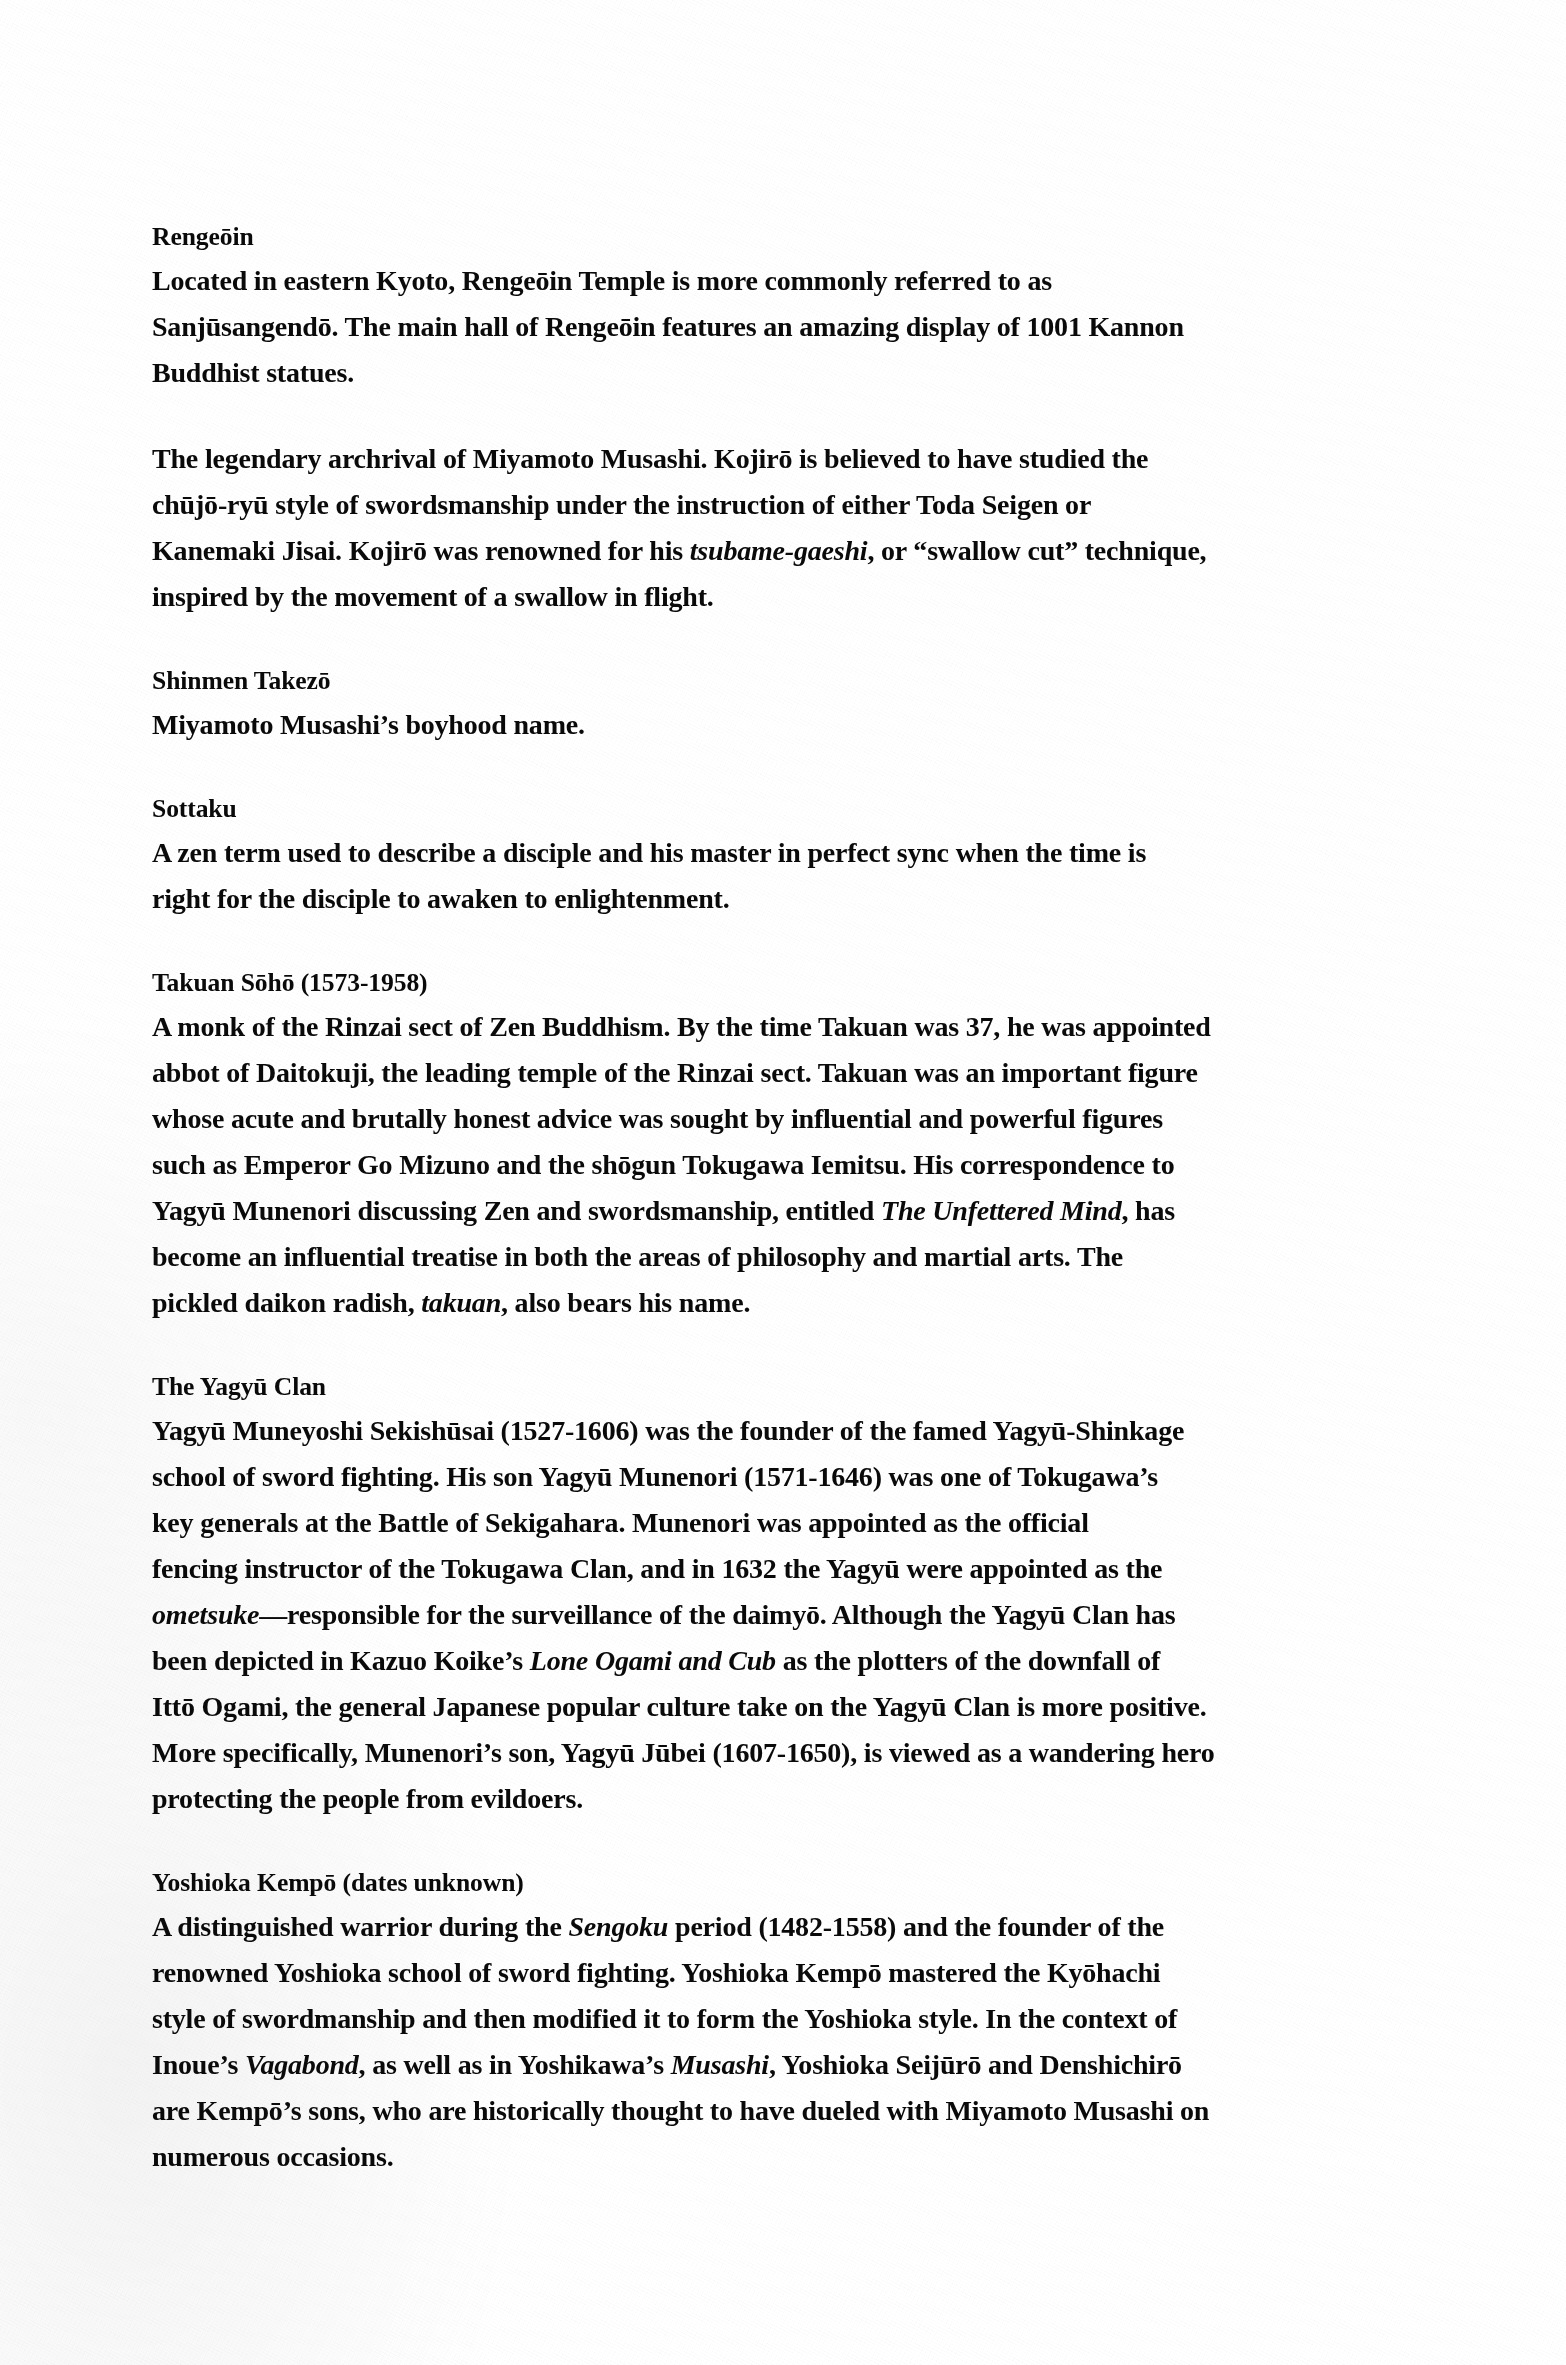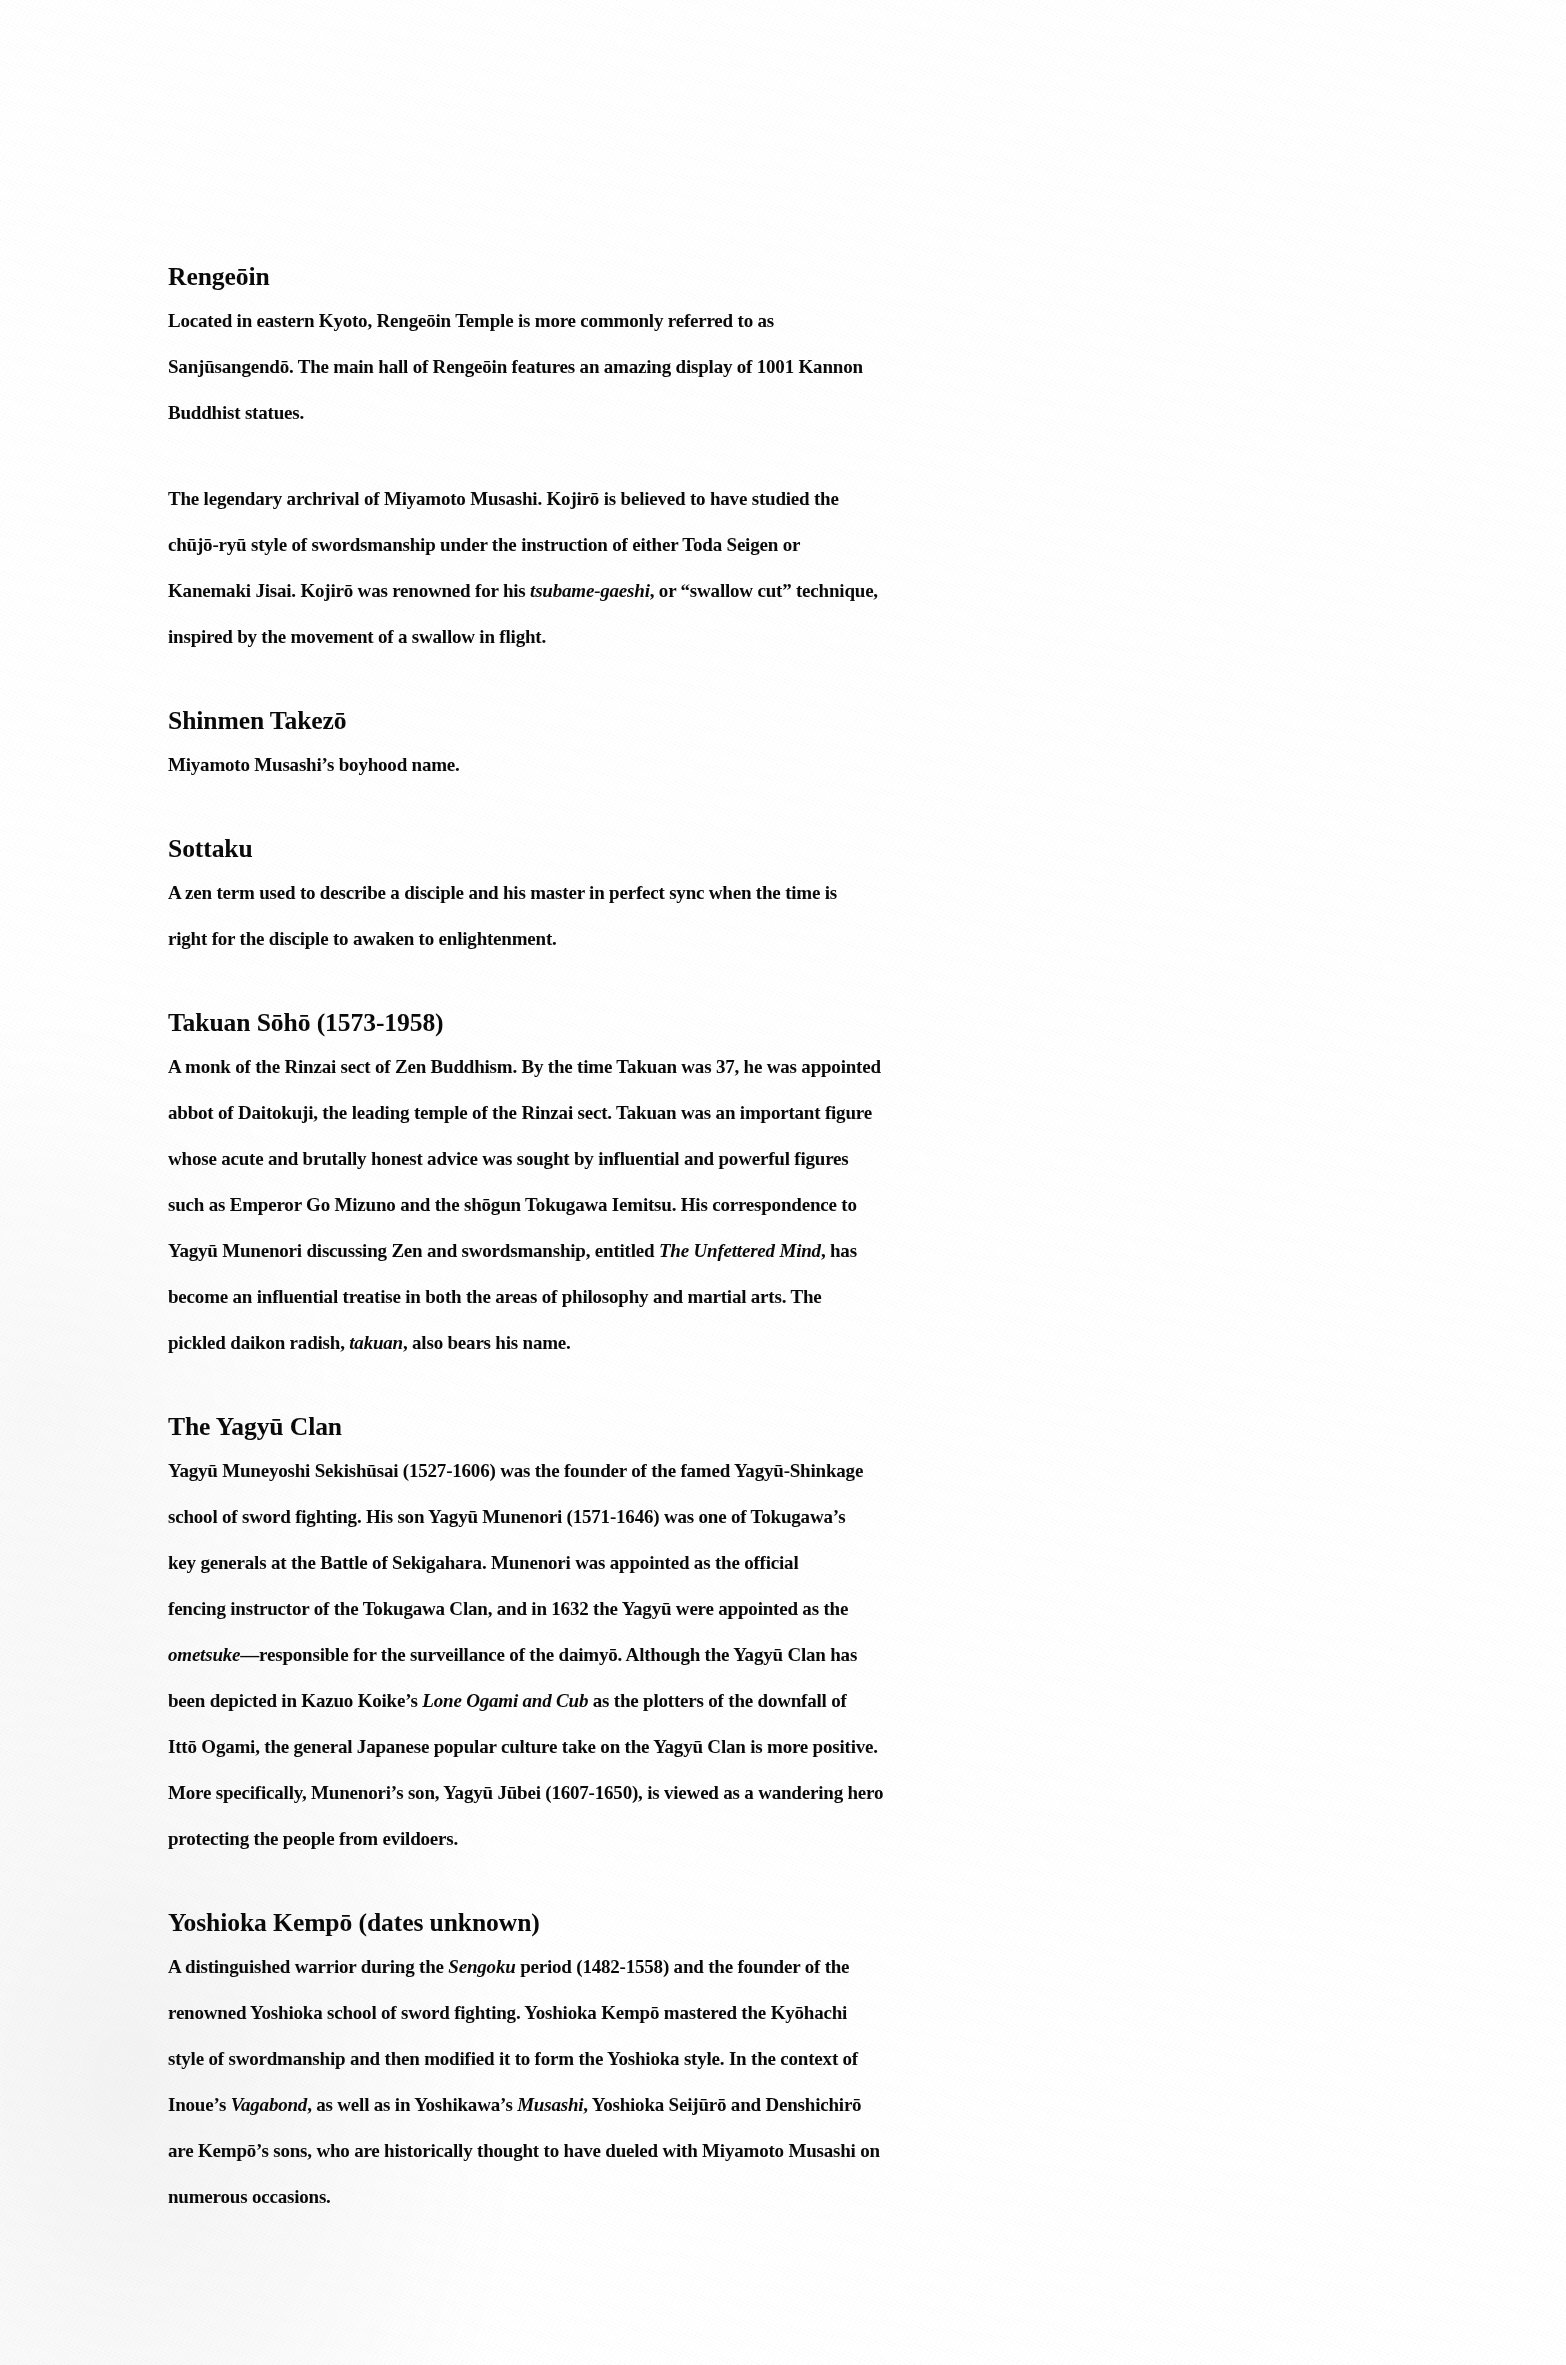--- a/index.html
+++ b/index.html
@@ -23,42 +23,41 @@
     opacity: .55;
     background:
       radial-gradient(ellipse 575px 895px at 8% 88%, rgba(120,120,120,.16), rgba(255,255,255,0) 70%),
       radial-gradient(ellipse 448px 575px at 3% 60%, rgba(130,130,130,.10), rgba(255,255,255,0) 72%),
       repeating-linear-gradient(27deg, rgba(90,90,90,.045) 0px, rgba(90,90,90,.045) 0.6px, rgba(255,255,255,0) 0.6px, rgba(255,255,255,0) 3.2px),
       repeating-linear-gradient(118deg, rgba(90,90,90,.035) 0px, rgba(90,90,90,.035) 0.6px, rgba(255,255,255,0) 0.6px, rgba(255,255,255,0) 4.5px);
   }
 
   .page {
     position: absolute;
-    left: 168px;
+    left: 152px;
     top: 216px;
     width: 1240px;
-    margin-top: 40px;
   }
 
   .entry { margin: 0 0 40px 0; }
   .entry:last-child { margin-bottom: 0; }
 
   .entry-term {
     font-size: 25.6px;
     line-height: 42px;
     font-weight: 700;
     letter-spacing: -0.1px;
     color: #0a0a0a;
     white-space: pre-wrap;
     font-family: "Liberation Serif", "DejaVu Serif", serif;
     -webkit-font-smoothing: none;
   }
 
   .entry-body {
-    font-size: 19px;
+    font-size: 28px;
     line-height: 46px;
     font-weight: 700;
     color: #0a0a0a;
     letter-spacing: -0.2px;
     white-space: pre-wrap;
     font-family: "Liberation Serif", "DejaVu Serif", serif;
   }
 
   .entry-body em, .entry-term em {
     font-style: italic;

